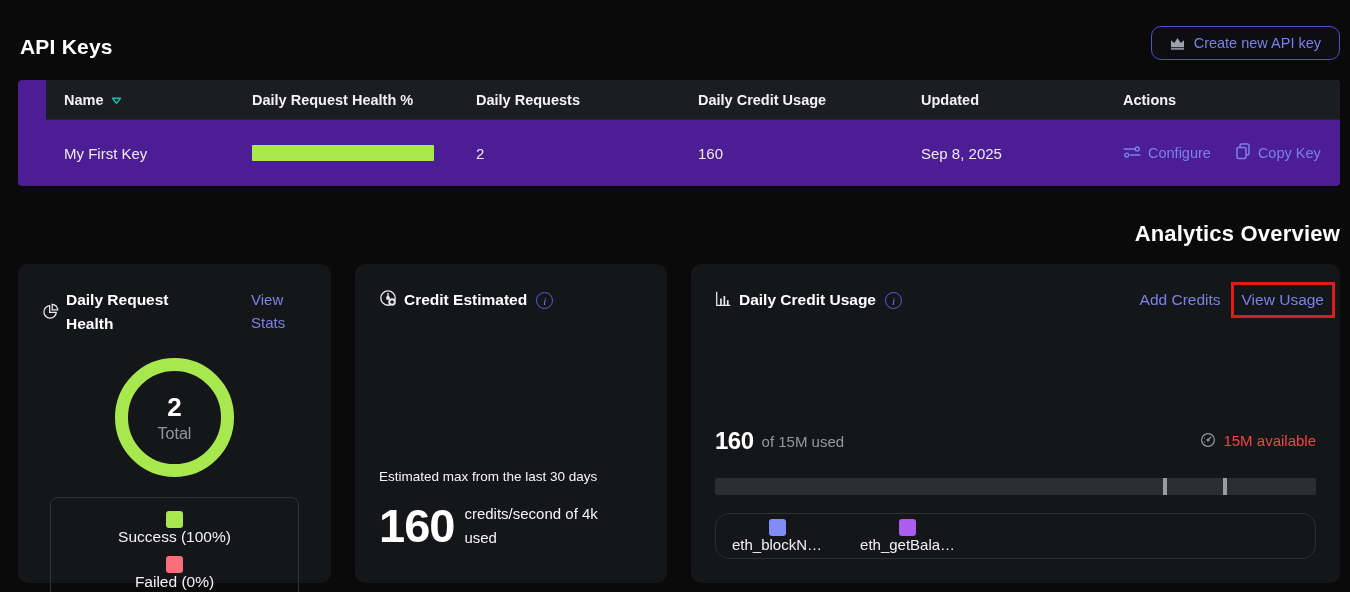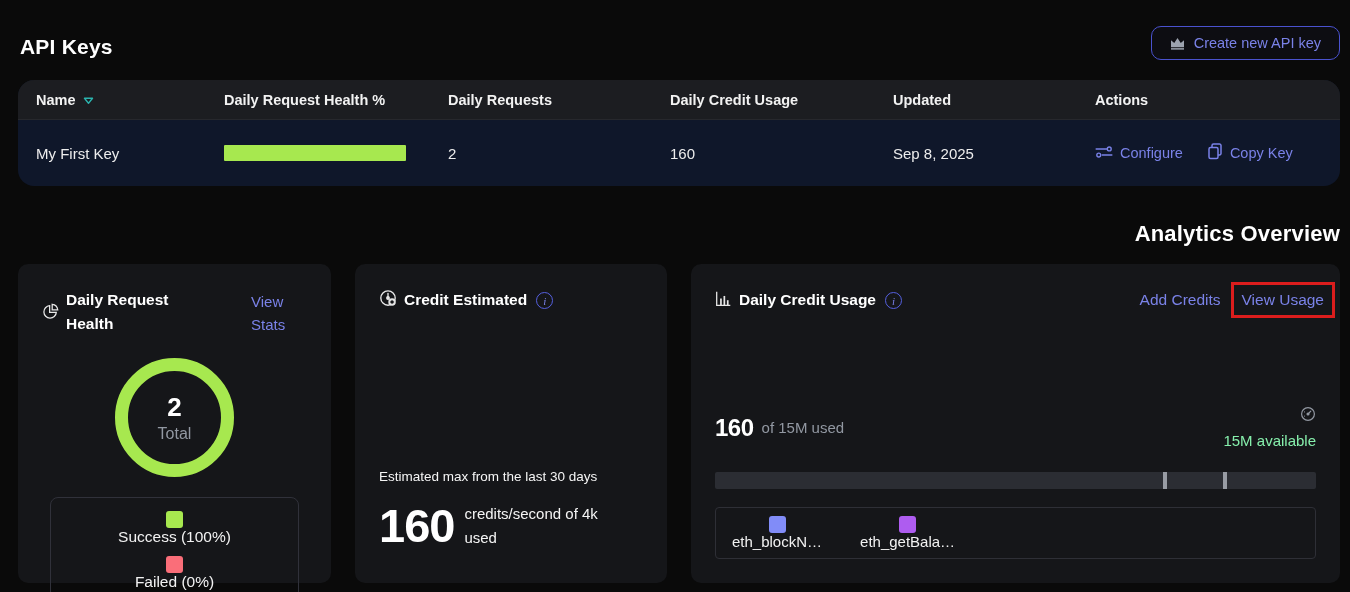--- a/index.html
+++ b/index.html
@@ -9,21 +9,21 @@
 
   
   .topbar { display:flex; align-items:flex-end; justify-content:space-between; padding-top:16px; height:60px; }
   .page-title { font-size:21px; font-weight:bold; letter-spacing:.2px; margin-left:2px; padding-bottom:1px; }
   .create-btn { display:flex; align-items:center; gap:9px; height:34px; padding:0 18px;
     background:#0d0d12; border:1px solid #4a52cf; border-radius:10px; color:#7a82e8;
     font-size:14.5px; font-family:inherit; cursor:pointer; }
   .create-btn svg { display:block; }
 
   
-  .table { margin-top:20px; border-radius:16px; overflow:hidden; background:#0f172a; }
+  .table { margin-top:20px; border-radius:4px; overflow:hidden; background:#4c1d95;padding-left:28px; }
   .tgrid { display:grid; grid-template-columns:188px 224px 222px 223px 202px 1fr; align-items:center; }
   .thead { background:#1c1d21; height:40px; border-bottom:1px solid #27282d; }
   .th { font-size:14.5px; font-weight:bold; color:#f2f2f2; padding-left:18px; display:flex; align-items:center; gap:7px; }
   .trow { height:66px; }
   .td { font-size:15px; color:#ededed; padding-left:18px; display:flex; align-items:center; }
   .health-bar { width:182px; height:16px; background:#a7e84f; border-radius:1px; }
   .action-link { display:flex; align-items:center; gap:7px; color:#7a82e8; font-size:14.5px; cursor:pointer; text-decoration:none; }
   .actions { gap:24px; }
 
   
@@ -37,21 +37,21 @@
   .card-usage { flex:1; }
 
   .card-header { display:flex; align-items:flex-start; }
   .card-header .hicon { margin-right:7px; margin-top:2px; flex:none; }
   .card-title { font-size:15.5px; font-weight:bold; line-height:1.55; }
   .info-icon { width:17px; height:17px; border:1.5px solid #5560e0; border-radius:50%; color:#7a82e8;
     font-size:11px; display:inline-flex; align-items:center; justify-content:center; margin-left:9px; margin-top:1px;
     font-family:"Liberation Serif", serif; font-style:italic; flex:none; }
 
   
-  .hdr-health { align-items:flex-end; }
+  .hdr-health { align-items:flex-start; }
   .hdr-health .hicon { align-self:center; }
   .card-health .card-title { width:118px; }
   .view-stats { width:56px; margin-left:auto; color:#7a82e8; font-size:15px; line-height:1.55; cursor:pointer; }
   .donut-wrap { display:flex; flex-direction:column; align-items:center; margin-top:22px; }
   .donut { width:119px; height:119px; border-radius:50%; border:13px solid #a7e84f;
     display:flex; flex-direction:column; align-items:center; justify-content:center; }
   .donut-value { font-size:26px; font-weight:bold; }
   .donut-label { font-size:16px; color:#9298a2; margin-top:2px; }
   .legend-box { margin:20px 8px 0 8px; border:1px solid #30313a; border-radius:8px; padding:13px 16px;
     display:flex; flex-direction:column; gap:10px; }
@@ -68,24 +68,24 @@
   .tp-value { font-size:47px; font-weight:bold; letter-spacing:-1px; }
   .tp-unit { font-size:15px; color:#f5f5f5; width:170px; line-height:1.6; }
 
   
   .hdr-right { margin-left:auto; display:flex; align-items:center; gap:13px; }
   .usage-link { color:#7a82e8; font-size:15.5px; cursor:pointer; white-space:nowrap; }
   .annotated { border:3px solid #dc1d1d; padding:6px 8px; margin:-9px -19px -9px -3px; }
   .usage-stats { display:flex; align-items:center; margin-top:auto; }
   .usage-value { font-size:24px; font-weight:bold; letter-spacing:-.5px; }
   .usage-suffix { font-size:15px; color:#9298a2; margin-left:8px; }
-  .usage-available { margin-left:auto; display:flex; align-items:flex-end; gap:7px; color:#86efac; font-size:15px;flex-direction:column; }
+  .usage-available { margin-left:auto; display:flex; align-items:flex-start; gap:7px; color:#ef4444; font-size:15px; }
   .progress { position:relative; margin-top:23px; height:17px; background:#2b2d33; border-radius:2px; }
   .tick { position:absolute; top:0; width:4px; height:17px; background:#989ca4; }
-  .usage-legend { margin-top:18px; height:52px; border:1px solid #2e2f36; border-radius:4px;
+  .usage-legend { margin-top:18px; height:46px; border:1px solid #2e2f36; border-radius:14px;
     display:flex; align-items:center; padding:0 16px; gap:38px; }
   .usage-legend .legend-item { font-size:15px; }
 </style>
 </head>
 <body>
 
 <div class="page">
 
   <div class="topbar">
     <h1 class="page-title">API Keys</h1>

